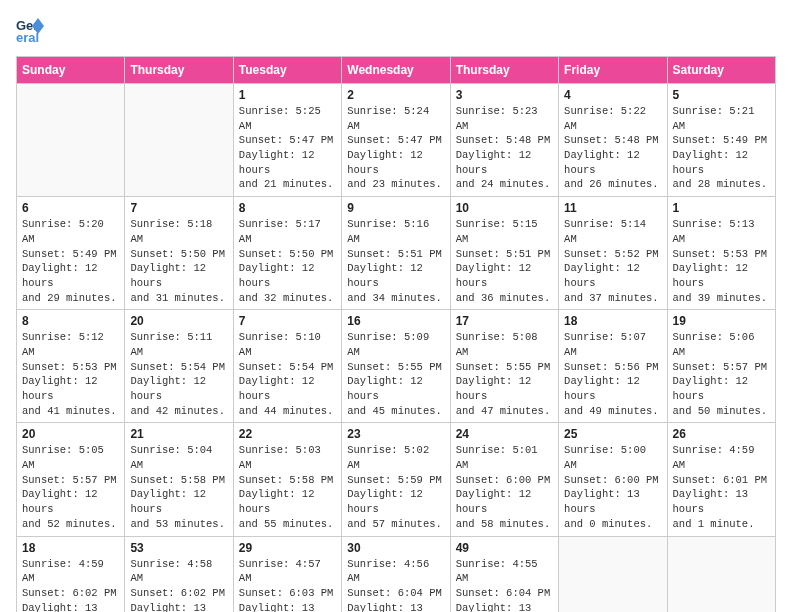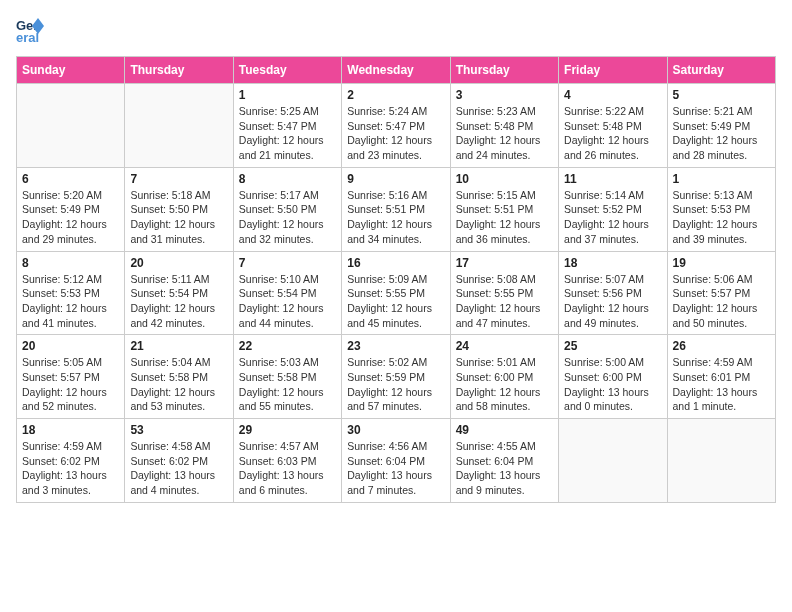--- a/index.html
+++ b/index.html
@@ -71,20 +71,21 @@
       font-weight: bold;
       font-size: 12px;
       color: #222;
       display: block;
       margin-bottom: 2px;
     }
     .day-detail {
       color: #333;
       font-size: 10.5px;
       line-height: 1.4;
+      font-family: Liberation Mono, monospace;
     }
   </style>
 </head>
 <body>
 
 <div class="header">
   <div class="logo">
     <svg class="logo-icon" viewBox="0 0 28 28">
       <text x="0" y="14" font-size="13" font-weight="bold" fill="#1a3a5c">Gen</text>
       <text x="0" y="26" font-size="13" font-weight="bold" fill="#4a90d9">eral</text>

